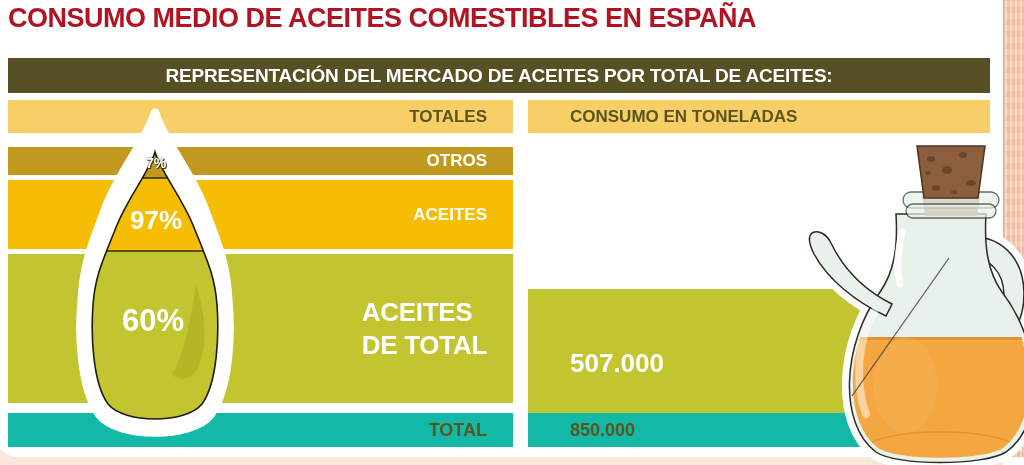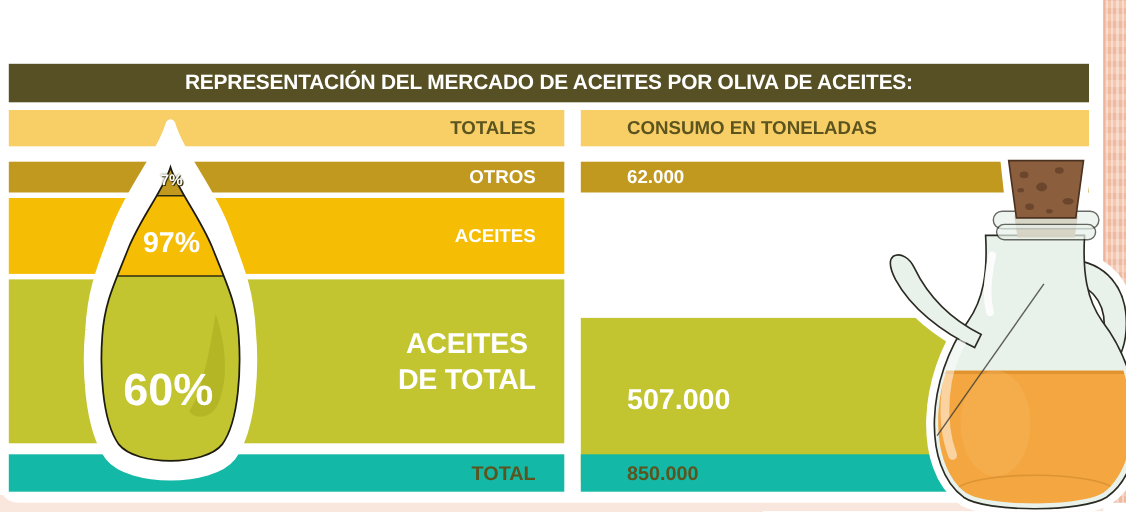--- a/index.html
+++ b/index.html
@@ -17,67 +17,65 @@
 
   
   .title{position:absolute;left:8px;top:3px;width:980px;font-size:27px;font-weight:bold;
     color:#B11322;letter-spacing:-0.5px;}
   .band{position:absolute;left:8px;top:58px;width:982px;height:35px;background:#575024;
     display:flex;align-items:center;justify-content:center;}
   .band span{color:#ffffff;font-weight:bold;font-size:19px;letter-spacing:-0.2px;}
 
   
   .cell{position:absolute;display:flex;align-items:center;box-sizing:border-box;font-weight:bold;}
-  .col-l{left:8px;width:505px;justify-content:flex-end;text-align:center;padding-right:26px;}
+  .col-l{left:8px;width:505px;justify-content:flex-end;text-align:left;padding-right:26px;}
   .col-r{left:528px;width:462px;justify-content:flex-start;text-align:left;padding-left:42px;}
 
   .r-totales{top:100px;height:33px;background:#F8CF66;color:#5C541F;font-size:17px;}
   .r-otros{top:147px;height:28px;background:#C2991F;color:#ffffff;font-size:17px;}
   .r-girasol{top:180px;height:69px;background:#F5BD04;color:#ffffff;font-size:17px;}
   .r-oliva{top:254px;height:149px;background:#C2C430;color:#ffffff;}
   .r-oliva.col-l{font-size:26px;letter-spacing:-0.3px;}
   .r-oliva.col-r{font-size:26px;margin-top:35px;}
   .r-total{top:413px;height:34px;background:#14b8a6;color:#5C541F;font-size:18px;}
   .two-line{line-height:1.25;}
 
   
   svg.overlay{position:absolute;left:0;top:0;width:1024px;height:465px;pointer-events:none;}
 
   
   .pct{position:absolute;color:#ffffff;font-weight:bold;text-align:center;pointer-events:none;}
   .pct-7{left:136px;top:155px;width:40px;font-size:14px;text-shadow:0 0 2px #3a3510, 1px 1px 0 #3a3510;}
   .pct-33{left:119px;top:205px;width:74px;font-size:26px;}
-  .pct-60{left:109px;top:331px;width:88px;font-size:41px;}
+  .pct-60{left:109px;top:303px;width:88px;font-size:31px;}
 </style>
 </head>
 <body>
 
 <div class="canvas">
 
   <div class="pink-strip"></div>
   <div class="bottom-sliver"></div>
   <div class="card-bottom"></div>
 
+  <div class="title">CONSUMO MEDIO DE ACEITES COMESTIBLES EN ESPAÑA</div>
 
   <div class="band">
-    <span>REPRESENTACIÓN DEL MERCADO DE ACEITES POR OLIVA DE ACEITES:</span>
+    <span>REPRESENTACIÓN DEL MERCADO DE ACEITES POR TOTAL DE ACEITES:</span>
   </div>
 
   <div class="cell col-l r-totales">
     <span>TOTALES</span>
   </div>
   <div class="cell col-l r-otros">
     <span>OTROS</span>
   </div>
 
   <div class="cell col-r r-totales">
     <span>CONSUMO EN TONELADAS</span>
-  </div>
-  <div class="cell col-r r-otros">
-    <span>62.000</span>
   </div>
 
   <div class="cell col-l r-girasol">
     <span class="two-line">
       <span>ACEITES</span><br>
     </span>
   </div>
 
   <div class="cell col-l r-oliva">
     <span class="two-line">

